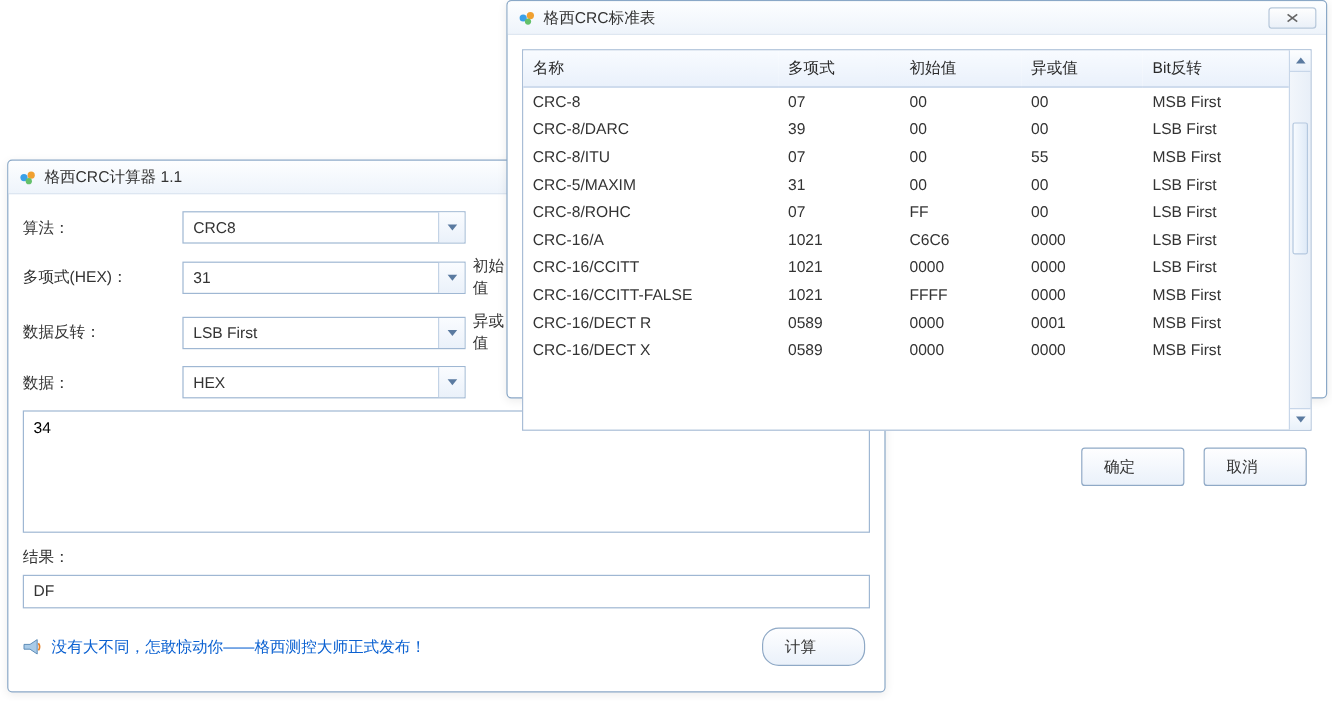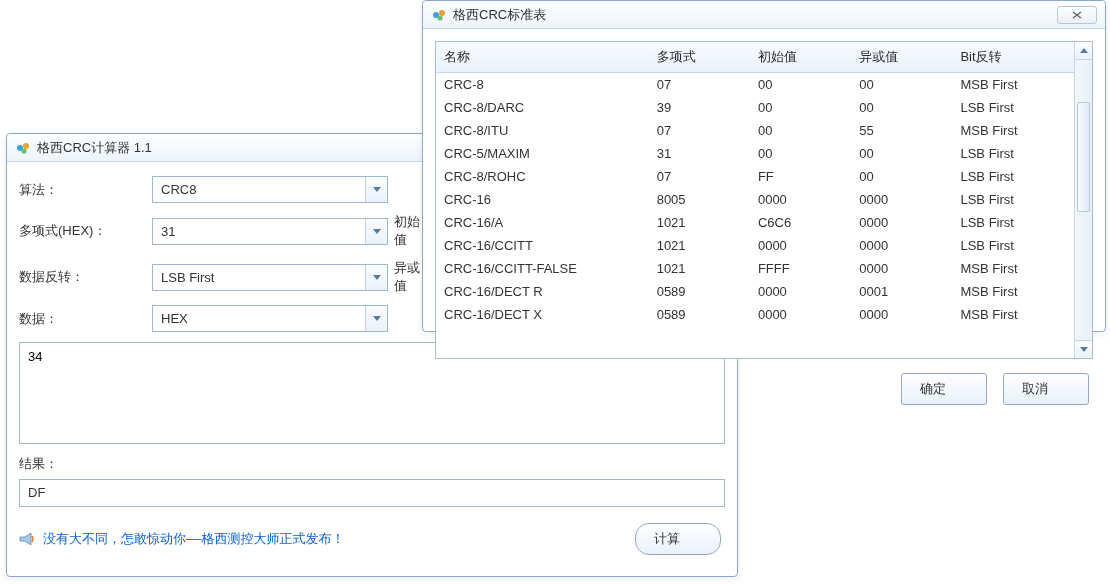--- a/index.html
+++ b/index.html
@@ -109,21 +109,21 @@
   background: #fff;
 }
 .calc-footer {
   margin-top: 16px;
   display: flex; align-items: center;
 }
 .link-row { display: flex; align-items: center;}
 .link-row .megaphone {
   width: 18px; height: 14px; margin-right: 6px;
 }
-.link-row a { color: #0b61d1; text-decoration: none; font-size: 13px; font-family: Liberation Mono, monospace;}
+.link-row a { color: #0b61d1; text-decoration: none; font-size: 13px;}
 .btn {
   height: 32px; min-width: 86px;
   border: 1px solid #8fa9c6;
   border-radius: 3px;
   background: linear-gradient(#fefeff, #eaf1fa);
   display: inline-flex; align-items: center; justify-content: flex-start;
   padding: 0 18px;
   color: #333;
   cursor: default;
 }
@@ -343,27 +343,20 @@
                 <td>LSB First</td>
               </tr>
               <tr>
                 <td>CRC-8/ROHC</td>
                 <td>07</td>
                 <td>FF</td>
                 <td>00</td>
                 <td>LSB First</td>
               </tr>
               <tr>
-                <td>CRC-16</td>
-                <td>8005</td>
-                <td>0000</td>
-                <td>0000</td>
-                <td>LSB First</td>
-              </tr>
-              <tr>
                 <td>CRC-16/A</td>
                 <td>1021</td>
                 <td>C6C6</td>
                 <td>0000</td>
                 <td>LSB First</td>
               </tr>
               <tr>
                 <td>CRC-16/CCITT</td>
                 <td>1021</td>
                 <td>0000</td>

